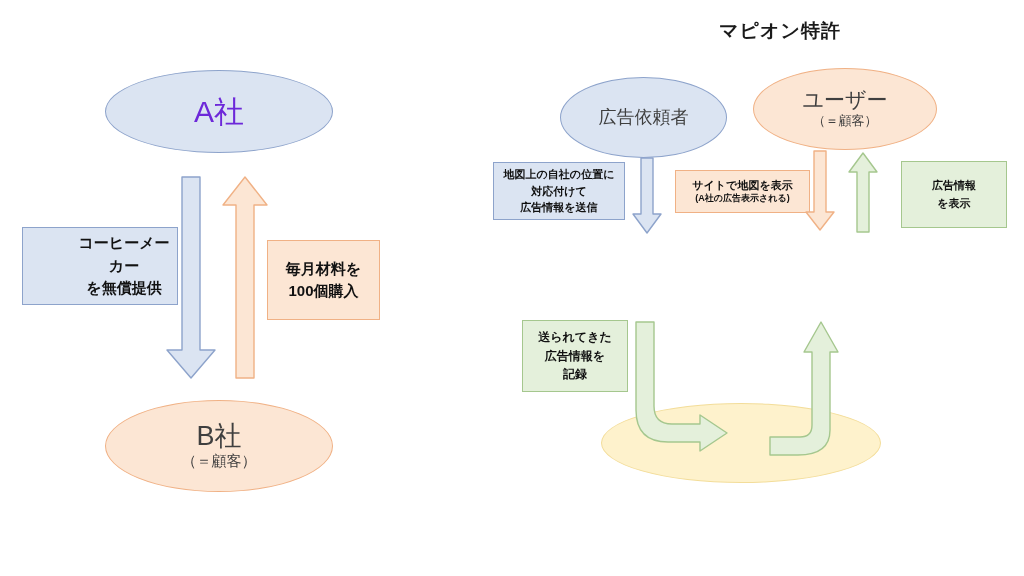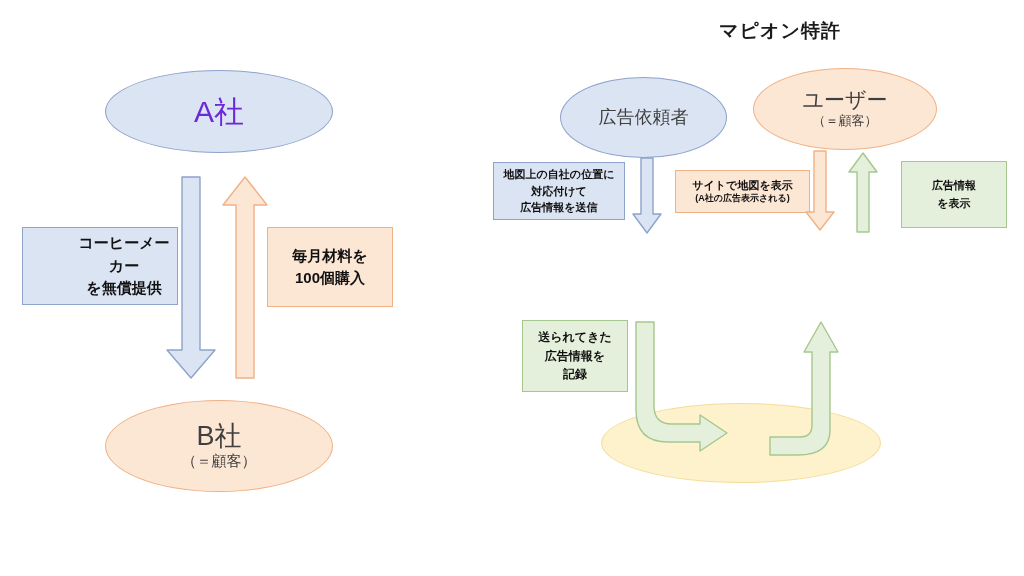--- a/index.html
+++ b/index.html
@@ -73,21 +73,21 @@
 <div class="canvas">
 
 
   <div class="shape ellipse fill-blue" style="left:105px; top:70px; width:228px; height:83px;">
     <span class="ellipse-label-xl">A社</span>
   </div>
 
   <div class="shape rect-box fill-blue" style="left:22px; top:227px; width:156px; height:78px; font-size:15px; line-height:1.5;padding-left:48px;">コーヒーメーカー
 を無償提供</div>
 
-  <div class="shape rect-box fill-orange" style="left:267px; top:227px; width:126px; height:80px; font-size:15px; line-height:1.5;">毎月材料を
+  <div class="shape rect-box fill-orange" style="left:267px; top:240px; width:113px; height:80px; font-size:15px; line-height:1.5;">毎月材料を
 100個購入</div>
 
   <div class="shape ellipse fill-orange" style="left:105px; top:400px; width:228px; height:92px;">
     <span class="ellipse-label-lg">B社</span>
     <span class="ellipse-sublabel">（＝顧客）</span>
   </div>
 
   <div class="diagram-title" style="left:640px; top:18px; width:280px;">マピオン特許</div>
 
   <div class="shape ellipse fill-blue" style="left:560px; top:77px; width:167px; height:81px;">

